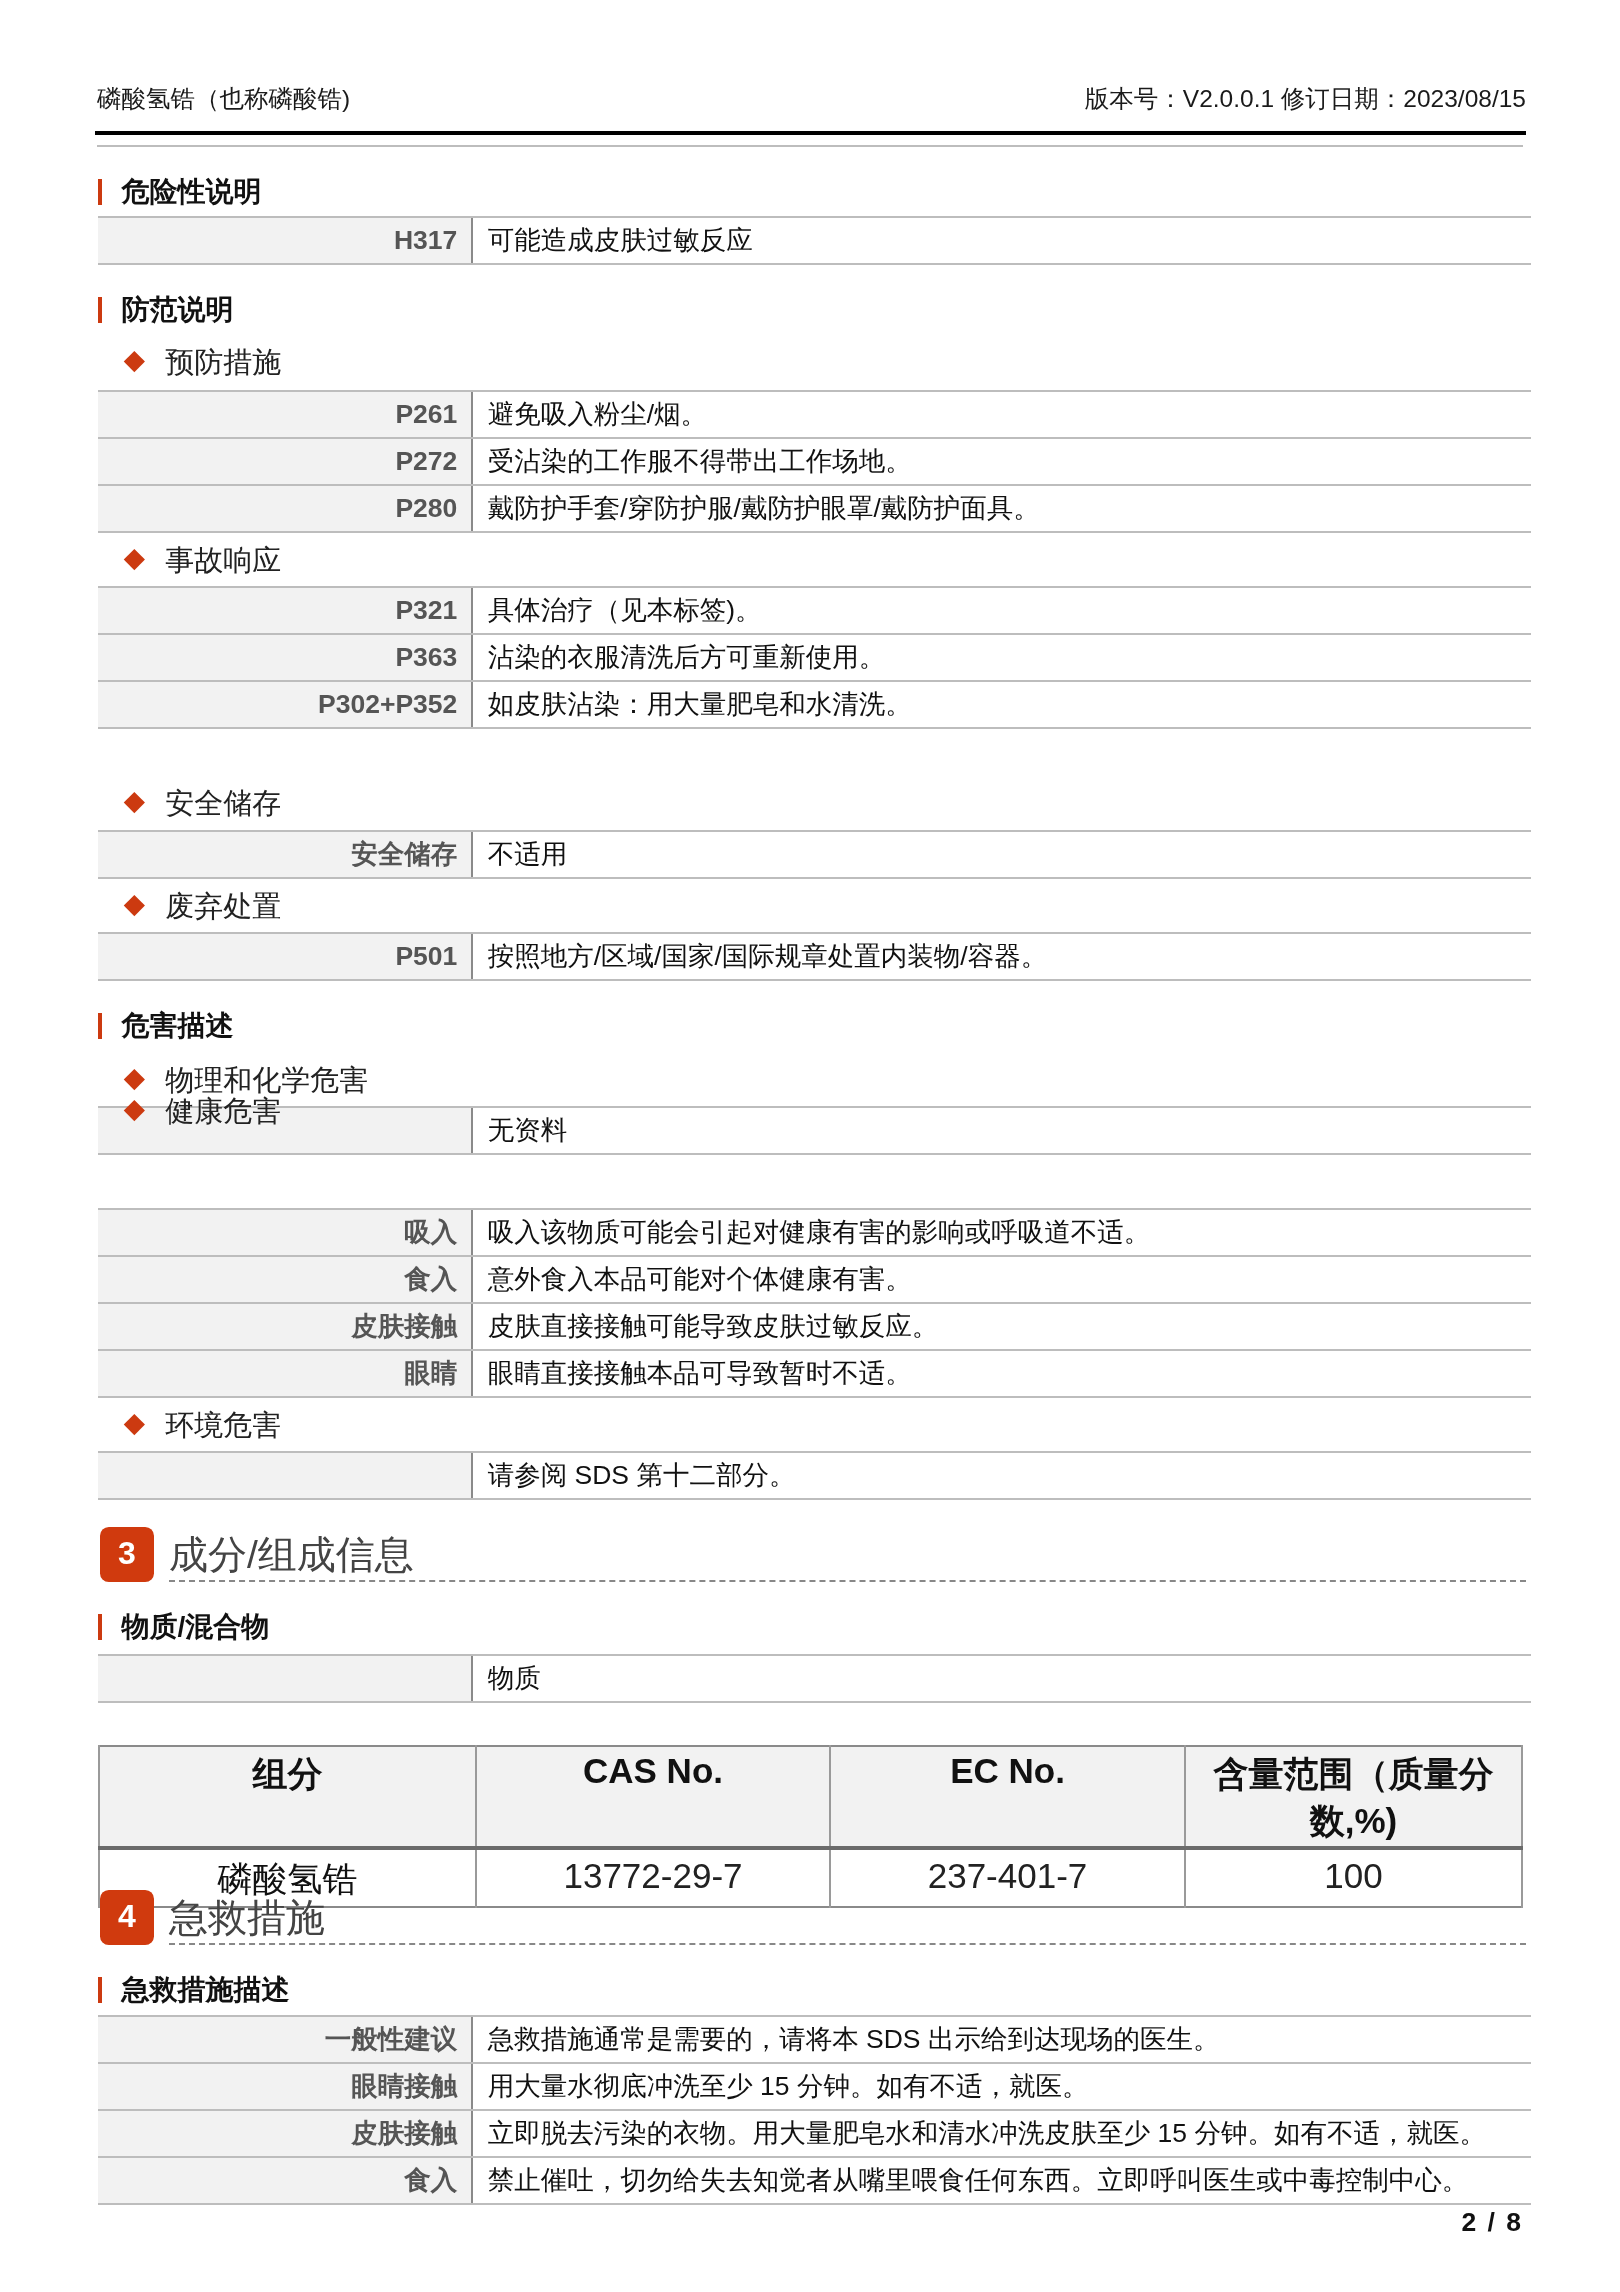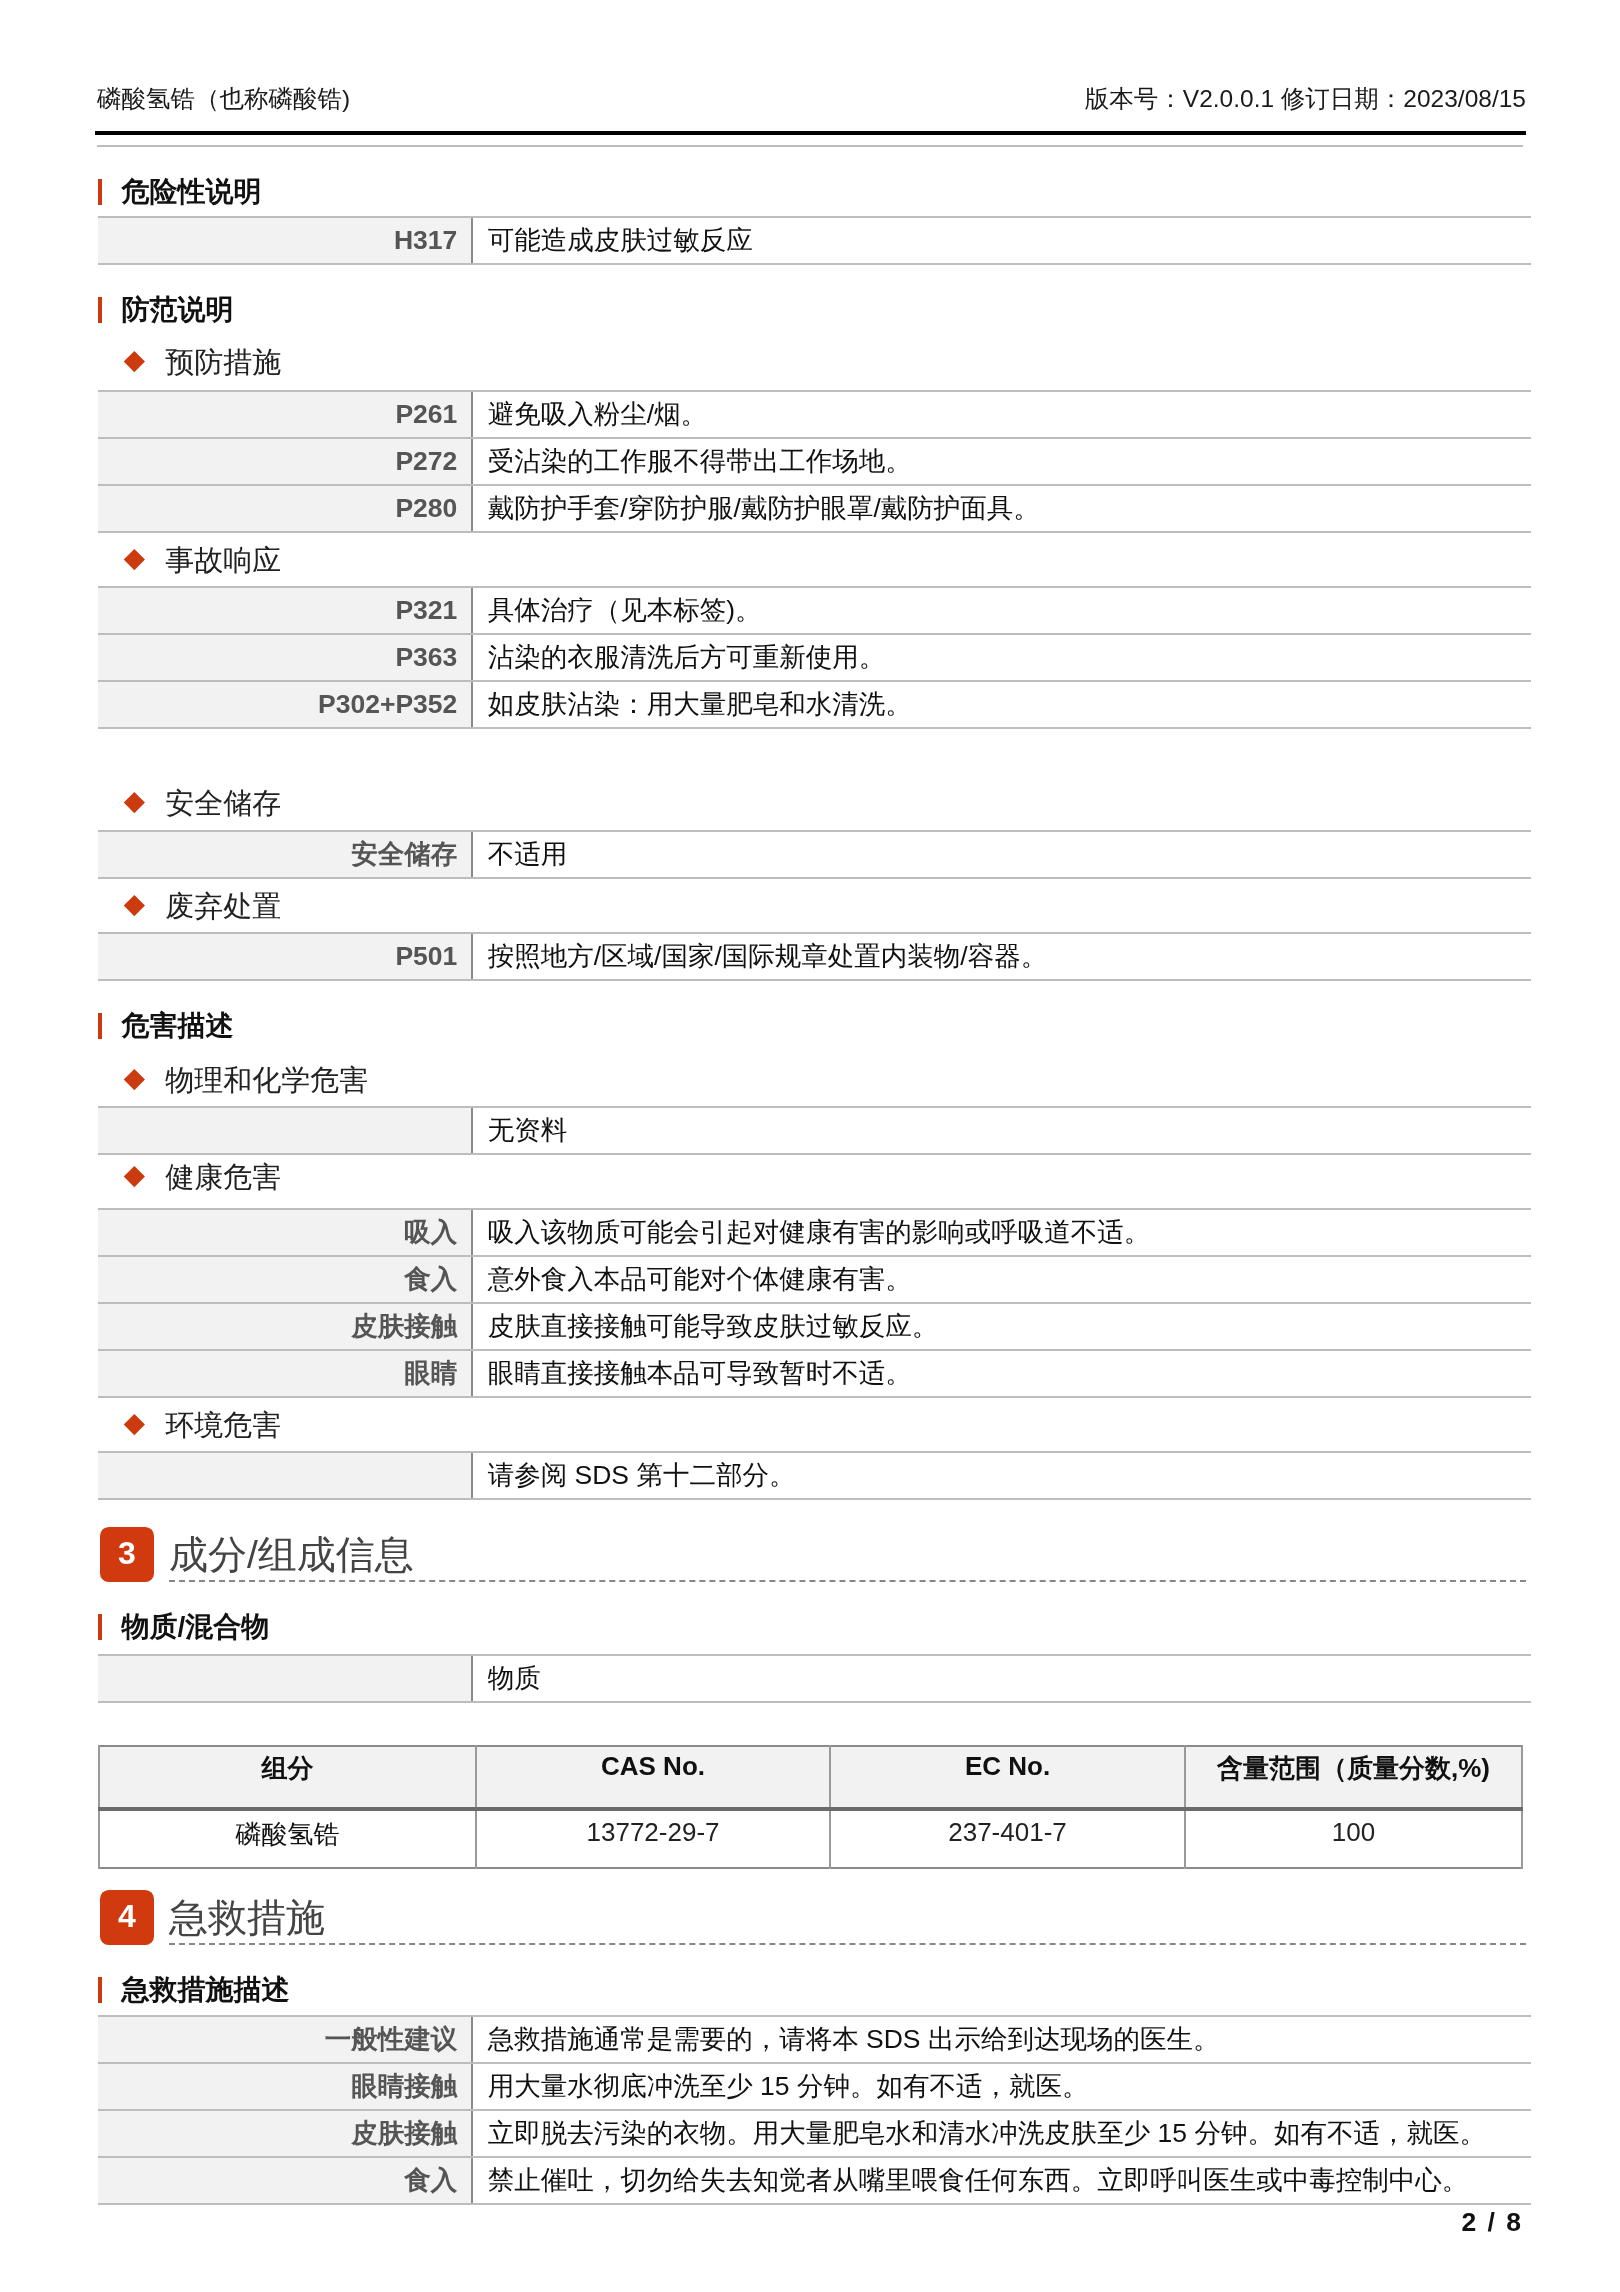--- a/index.html
+++ b/index.html
@@ -29,21 +29,21 @@
 
   .sec { position: absolute; left: 100px; height: 55px; width: 1426px; }
   .sec .badge { position: absolute; left: 0; top: 0; width: 54px; height: 55px; background: #d03a0e;
                 border-radius: 8.8px; color: #fff; font-size: 32px; font-weight: bold; text-align: center; line-height: 53px; }
   .sec .title { position: absolute; left: 69px; top: 3.9px; font-size: 39px; color: #444; line-height: 47px; }
   .sec .dash { position: absolute; left: 69px; right: 0; top: 53px; border-top: 2px dashed #888; }
 
   table.comp { position: absolute; left: 98px; top: 1745px; width: 1423px; border-collapse: collapse;
                border: 2.9px solid #8a8a8a; table-layout: fixed; }
   table.comp th, table.comp td { border-left: 2px solid #9a9a9a; border-right: 2px solid #9a9a9a; text-align: center;
-               vertical-align: top; font-size: 26px; }
+               vertical-align: top; font-size: 35px; }
   table.comp th { background: #f2f2f2; height: 55px; padding-top: 3.9px; font-weight: bold; color: #111; border-bottom: 4.9px solid #6b6b6b; }
   table.comp td { height: 49px; padding-top: 5.9px; color: #222; }
   table.comp td.b { font-weight: normal; color: #111; }
 
   .pagenum { position: absolute; right: 97px; top: 2207px; font-size: 26.5px; font-weight: bold; color: #111; letter-spacing: 2px; }
 </style>
 </head>
 <body>
 
 <div class="page">
@@ -126,21 +126,21 @@
   <div class="bullet" style="top:1061px">
     <span class="dia"></span><span>物理和化学危害</span>
   </div>
   <div class="kv" style="top:1106px">
     <div class="row">
       <div class="k"></div>
       <div class="v">无资料</div>
     </div>
   </div>
 
-  <div class="bullet" style="top:1158px">
+  <div class="bullet" style="top:1092px">
     <span class="dia"></span><span>健康危害</span>
   </div>
   <div class="kv" style="top:1208px">
     <div class="row">
       <div class="k">吸入</div>
       <div class="v">吸入该物质可能会引起对健康有害的影响或呼吸道不适。</div>
     </div>
     <div class="row">
       <div class="k">食入</div>
       <div class="v">意外食入本品可能对个体健康有害。</div>

